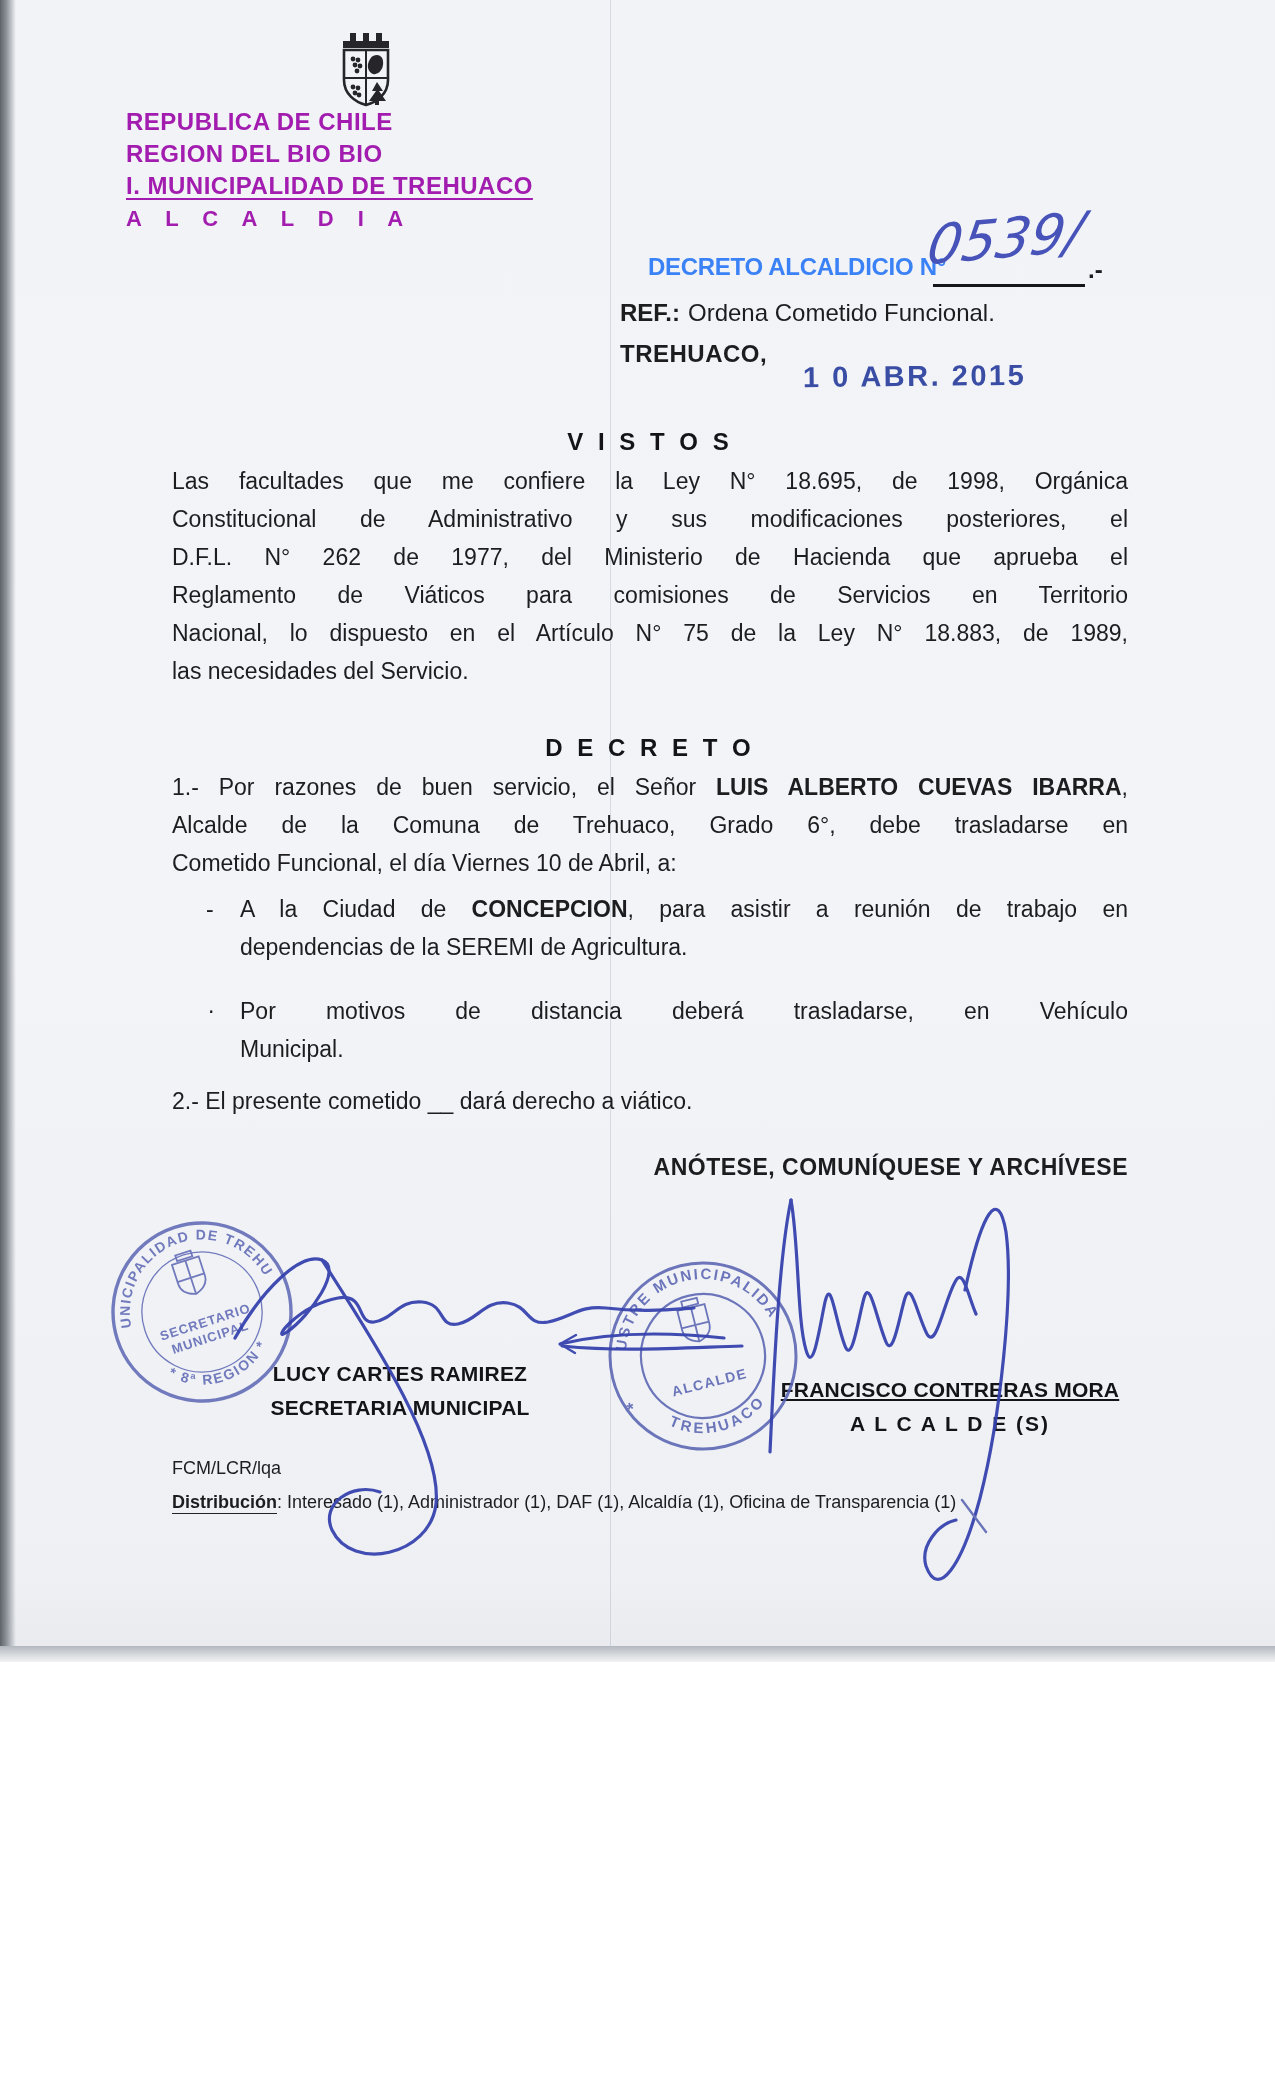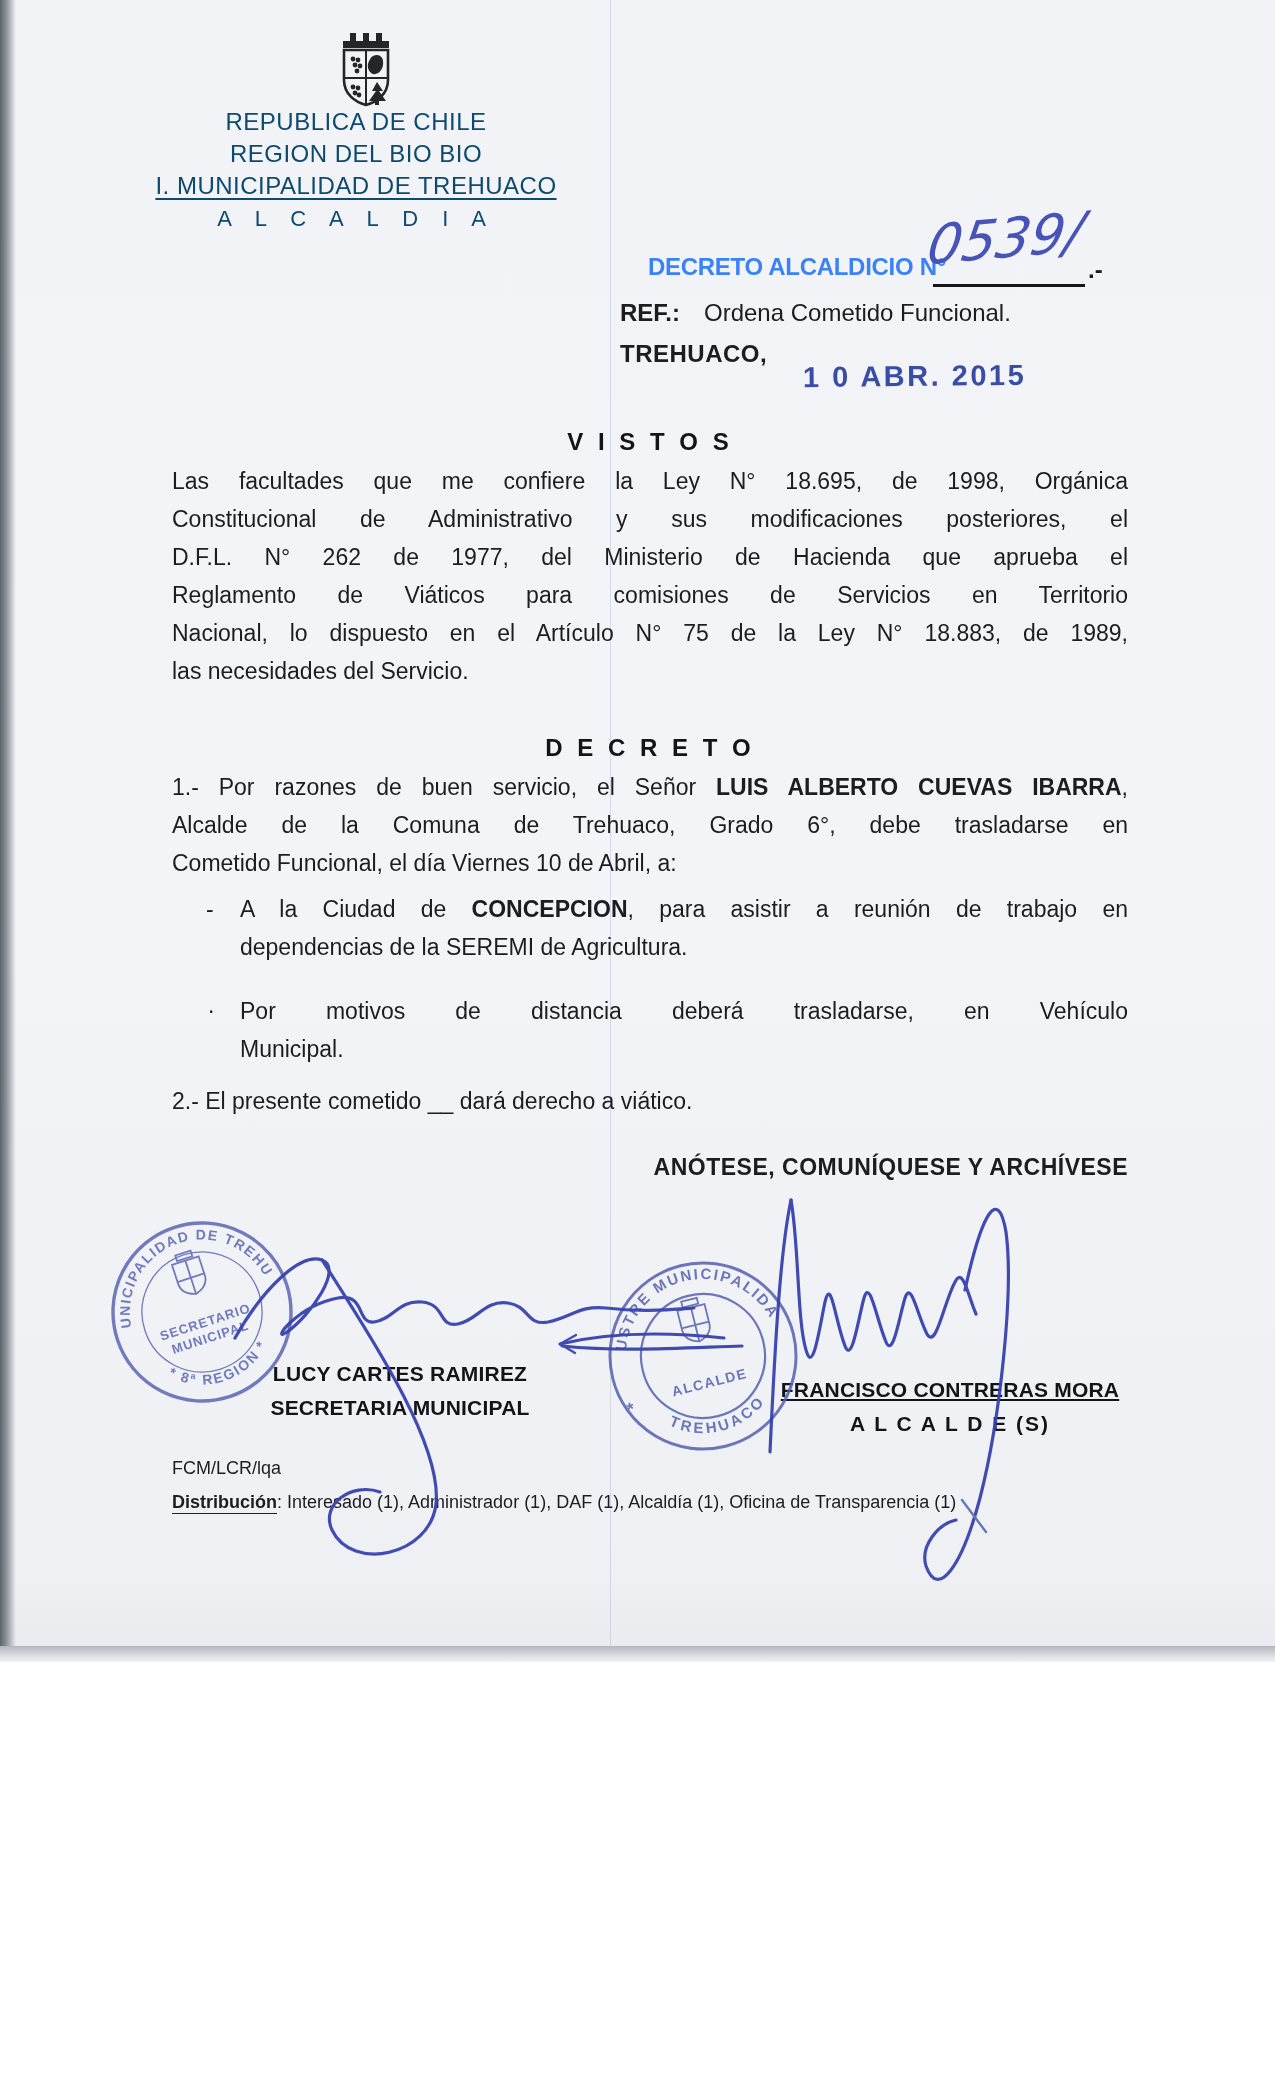--- a/index.html
+++ b/index.html
@@ -7,31 +7,31 @@
         font-family:"Liberation Sans","DejaVu Sans",sans-serif;color:#1d1d1f;}
   .paper{position:absolute;left:0;top:0;width:1275px;height:1646px;
          background:linear-gradient(180deg,#f1f3f7 0%,#f3f4f8 55%,#eef0f4 96%,#e9ebef 100%);}
   .scan-edge{position:absolute;left:0;top:0;width:16px;height:1646px;
          background:linear-gradient(to right,#5e6369,#8d9299 40%,rgba(242,244,248,0));}
   .paper-shadow{position:absolute;left:0;top:1646px;width:1275px;height:16px;
          background:linear-gradient(180deg,#b3b8bf,#d7dade 55%,#f2f3f5);}
   .fold-line{position:absolute;left:610px;top:0;width:1px;height:1646px;background:rgba(140,152,178,.28);}
 
   .abs{position:absolute;}
-  .hdr{width:460px;left:126px;text-align:center;font-size:24px;letter-spacing:.5px;color:#0c4a6e;}
+  .hdr{width:460px;left:126px;font-size:24px;letter-spacing:.5px;color:#a21caf;font-weight:bold;}
   .hdr-u{text-decoration:underline;text-underline-offset:4px;}
   .hdr-sp{letter-spacing:9px;font-size:22px;}
   .decree-title{left:648px;top:253px;font-weight:bold;font-size:24px;letter-spacing:-.3px;color:#3b82f6;}
   .hand-number{left:928px;top:206px;width:180px;font-size:54px;font-style:italic;color:#4753b8;
                transform:rotate(-5deg) skewX(-14deg);font-family:"DejaVu Sans",sans-serif;}
   .num-line{left:933px;top:284px;width:152px;height:3px;background:#16161a;}
   .num-suffix{left:1088px;top:256px;font-weight:bold;font-size:24px;}
   .ref-row{left:620px;top:299px;font-size:24px;}
   .ref-row .lbl{font-weight:bold;}
-  .ref-row .txt{margin-left:24px;}
+  .ref-row .txt{margin-left:8px;}
   .city-row{left:620px;top:340px;font-weight:bold;font-size:24px;letter-spacing:.5px;}
   .date-stamp{left:803px;top:360px;font-size:29px;font-weight:bold;color:#2b3f9e;letter-spacing:2.5px;
               transform:rotate(-.6deg);opacity:.92;}
 
   .sec-head{left:172px;width:956px;text-align:center;font-weight:bold;font-size:24px;letter-spacing:4px;color:#141418;}
   .para{left:172px;width:956px;font-size:23px;}
   .jline{display:block;height:38px;line-height:38px;text-align:justify;text-align-last:justify;white-space:normal;}
   .jline.jlast{text-align-last:left;}
   .bullet-marker{font-size:23px;}
   .single-line{left:172px;font-size:23px;line-height:38px;}

